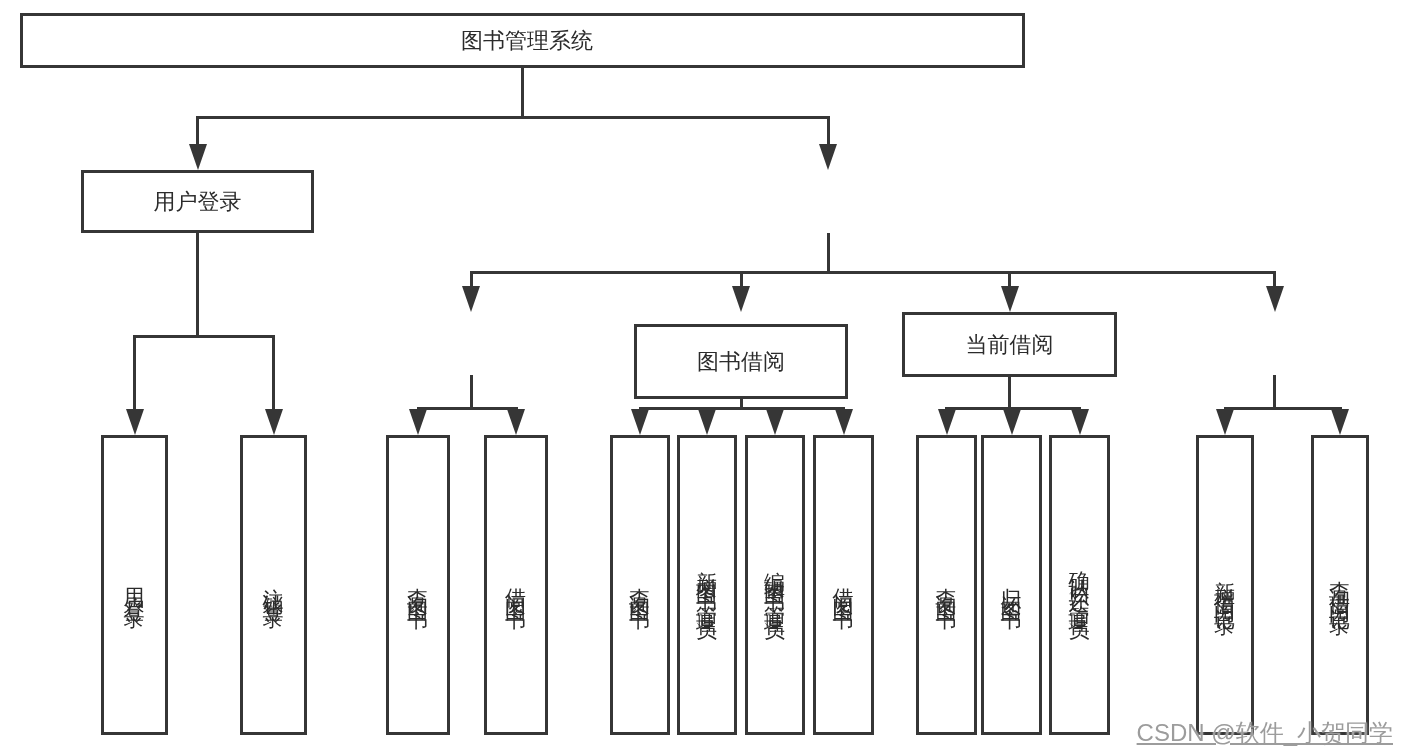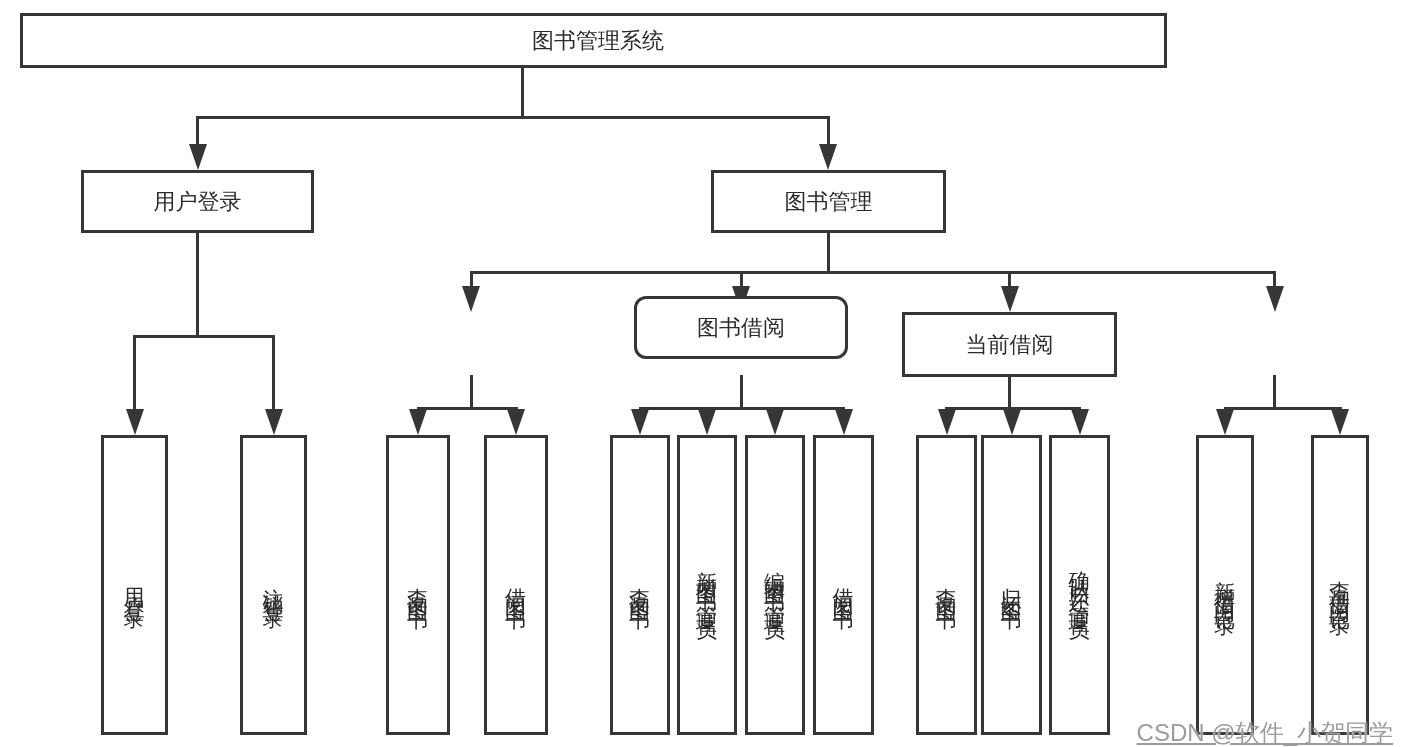--- a/index.html
+++ b/index.html
@@ -48,32 +48,29 @@
     font-size:24px;color:var(--wm-color);white-space:nowrap;
     text-shadow:0 0 2px #ffffff;
     text-decoration:underline;
   }
 </style>
 </head>
 <body>
 
 <div id="canvas">
 
-  <div class="node" style="left:20px;top:13px;width:1147px;height:55px;padding-left:9px;">
+  <div class="node" style="left:20px;top:13px;width:1005px;height:55px;padding-left:9px;">
     <span>图书管理系统</span>
   </div>
 
   <div class="node" style="left:81px;top:170px;width:233px;height:63px;">
     <span>用户登录</span>
   </div>
-  <div class="node" style="left:711px;top:170px;width:235px;height:63px;">
-    <span>图书管理</span>
-  </div>
 
-  <div class="node" style="left:634px;top:296px;width:214px;height:63px;border-radius:12px;">
+  <div class="node" style="left:634px;top:324px;width:214px;height:75px;">
     <span>图书借阅</span>
   </div>
   <div class="node" style="left:902px;top:312px;width:215px;height:65px;">
     <span>当前借阅</span>
   </div>
 
   <div class="leaf" style="left:101px;width:67px;">
     <span>用户登录</span>
   </div>
   <div class="leaf" style="left:240px;width:67px;">

